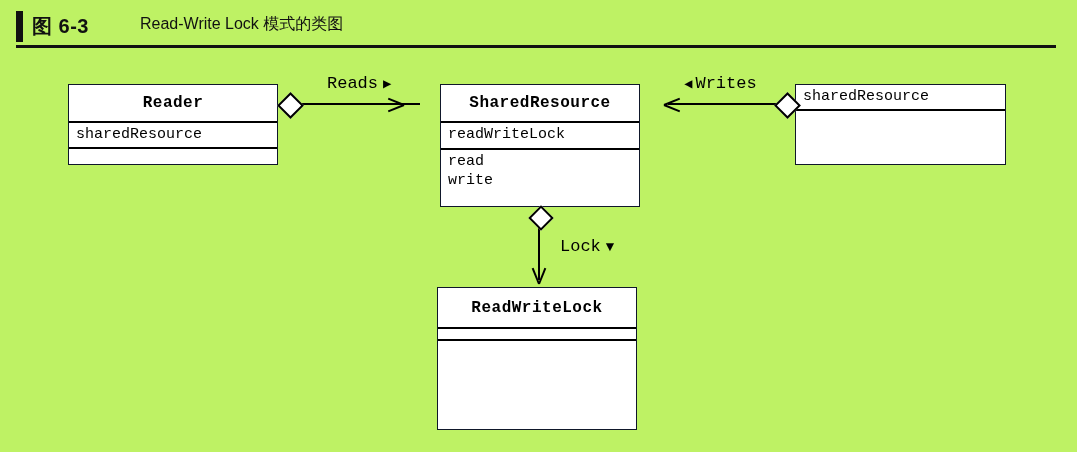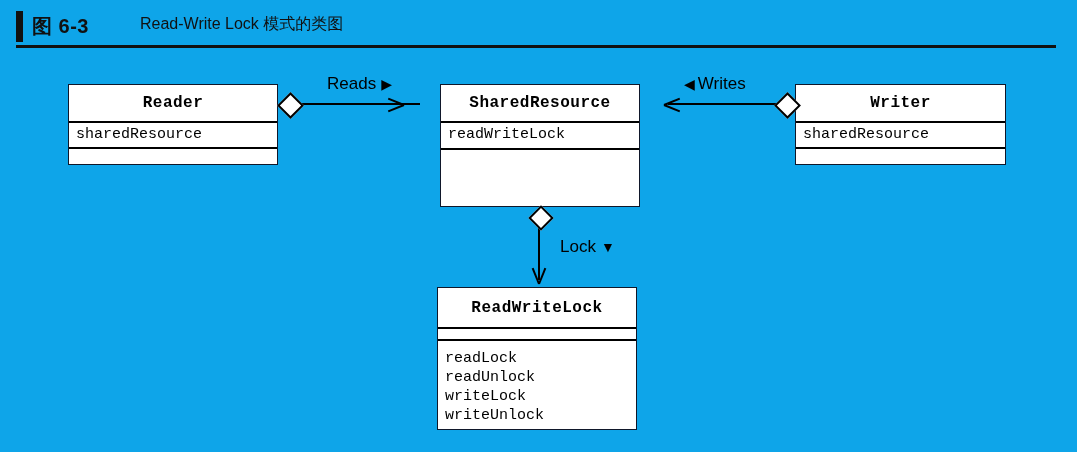--- a/index.html
+++ b/index.html
@@ -9,21 +9,21 @@
     background: #ffffff;
   }
   body {
     font-family: "Liberation Sans", sans-serif;
     color: #000000;
   }
   #page {
     position: relative;
     width: 1077px;
     height: 452px;
-    background: #0ea5e9;
+    background: #bef264;
     overflow: hidden;
   }
 
   
   #caption-bar {
     position: absolute;
     left: 16px;
     top: 11px;
     width: 7px;
     height: 31px;
@@ -106,21 +106,21 @@
 
   .diamond {
     position: absolute;
     background: #ffffff;
     border: 2px solid #000000;
     transform: rotate(45deg);
   }
 
   .assoc-label {
     position: absolute;
-    font-family: Liberation Sans, sans-serif;
+    font-family: Liberation Mono, monospace;
     font-size: 17px;
     color: #000000;
     white-space: nowrap;
   }
   
   .openarrow { position: absolute; }
   .openarrow span {
     position: absolute;
     display: block;
     background: #000000;
@@ -141,32 +141,31 @@
 
   <div class="uml-class" style="left:68px; top:84px; width:210px; height:81px;">
     <div class="uml-name" style="height:38px;">Reader</div>
     <div class="uml-compartment bordered" style="height:26px;">sharedResource</div>
     <div class="uml-compartment empty"></div>
   </div>
 
   <div class="uml-class" style="left:440px; top:84px; width:200px; height:123px;">
     <div class="uml-name" style="height:38px;">SharedResource</div>
     <div class="uml-compartment bordered" style="height:27px;">readWriteLock</div>
+    <div class="uml-compartment" style="height:54px;"><span>read</span><br><span>write</span></div>
   </div>
 
   <div class="uml-class" style="left:795px; top:84px; width:211px; height:81px;">
-    <div class="uml-name" style="height:38px;">Writer</div>
     <div class="uml-compartment bordered" style="height:26px;">sharedResource</div>
     <div class="uml-compartment empty"></div>
   </div>
 
   <div class="uml-class" style="left:437px; top:287px; width:200px; height:143px;">
     <div class="uml-name" style="height:41px;">ReadWriteLock</div>
     <div class="uml-compartment empty bordered" style="height:12px;"></div>
-    <div class="uml-compartment" style="height:86px; padding-top:8px;"><span>readLock</span><br><span>readUnlock</span><br><span>writeLock</span><br><span>writeUnlock</span></div>
   </div>
 
   <div class="conn-line h" style="left:300px; top:103px; width:120px;"></div>
   <div class="diamond" style="left:281px; top:96px; width:15px; height:15px;"></div>
   <div class="openarrow" style="left:404px; top:104px;">
     <span style="transform: rotate(202deg);"></span>
     <span style="transform: rotate(158deg);"></span>
   </div>
   <div class="assoc-label" style="left:327px; top:74px;"><span>Reads</span><span style="font-size:14px; margin-left:5px;">▶</span></div>
 

